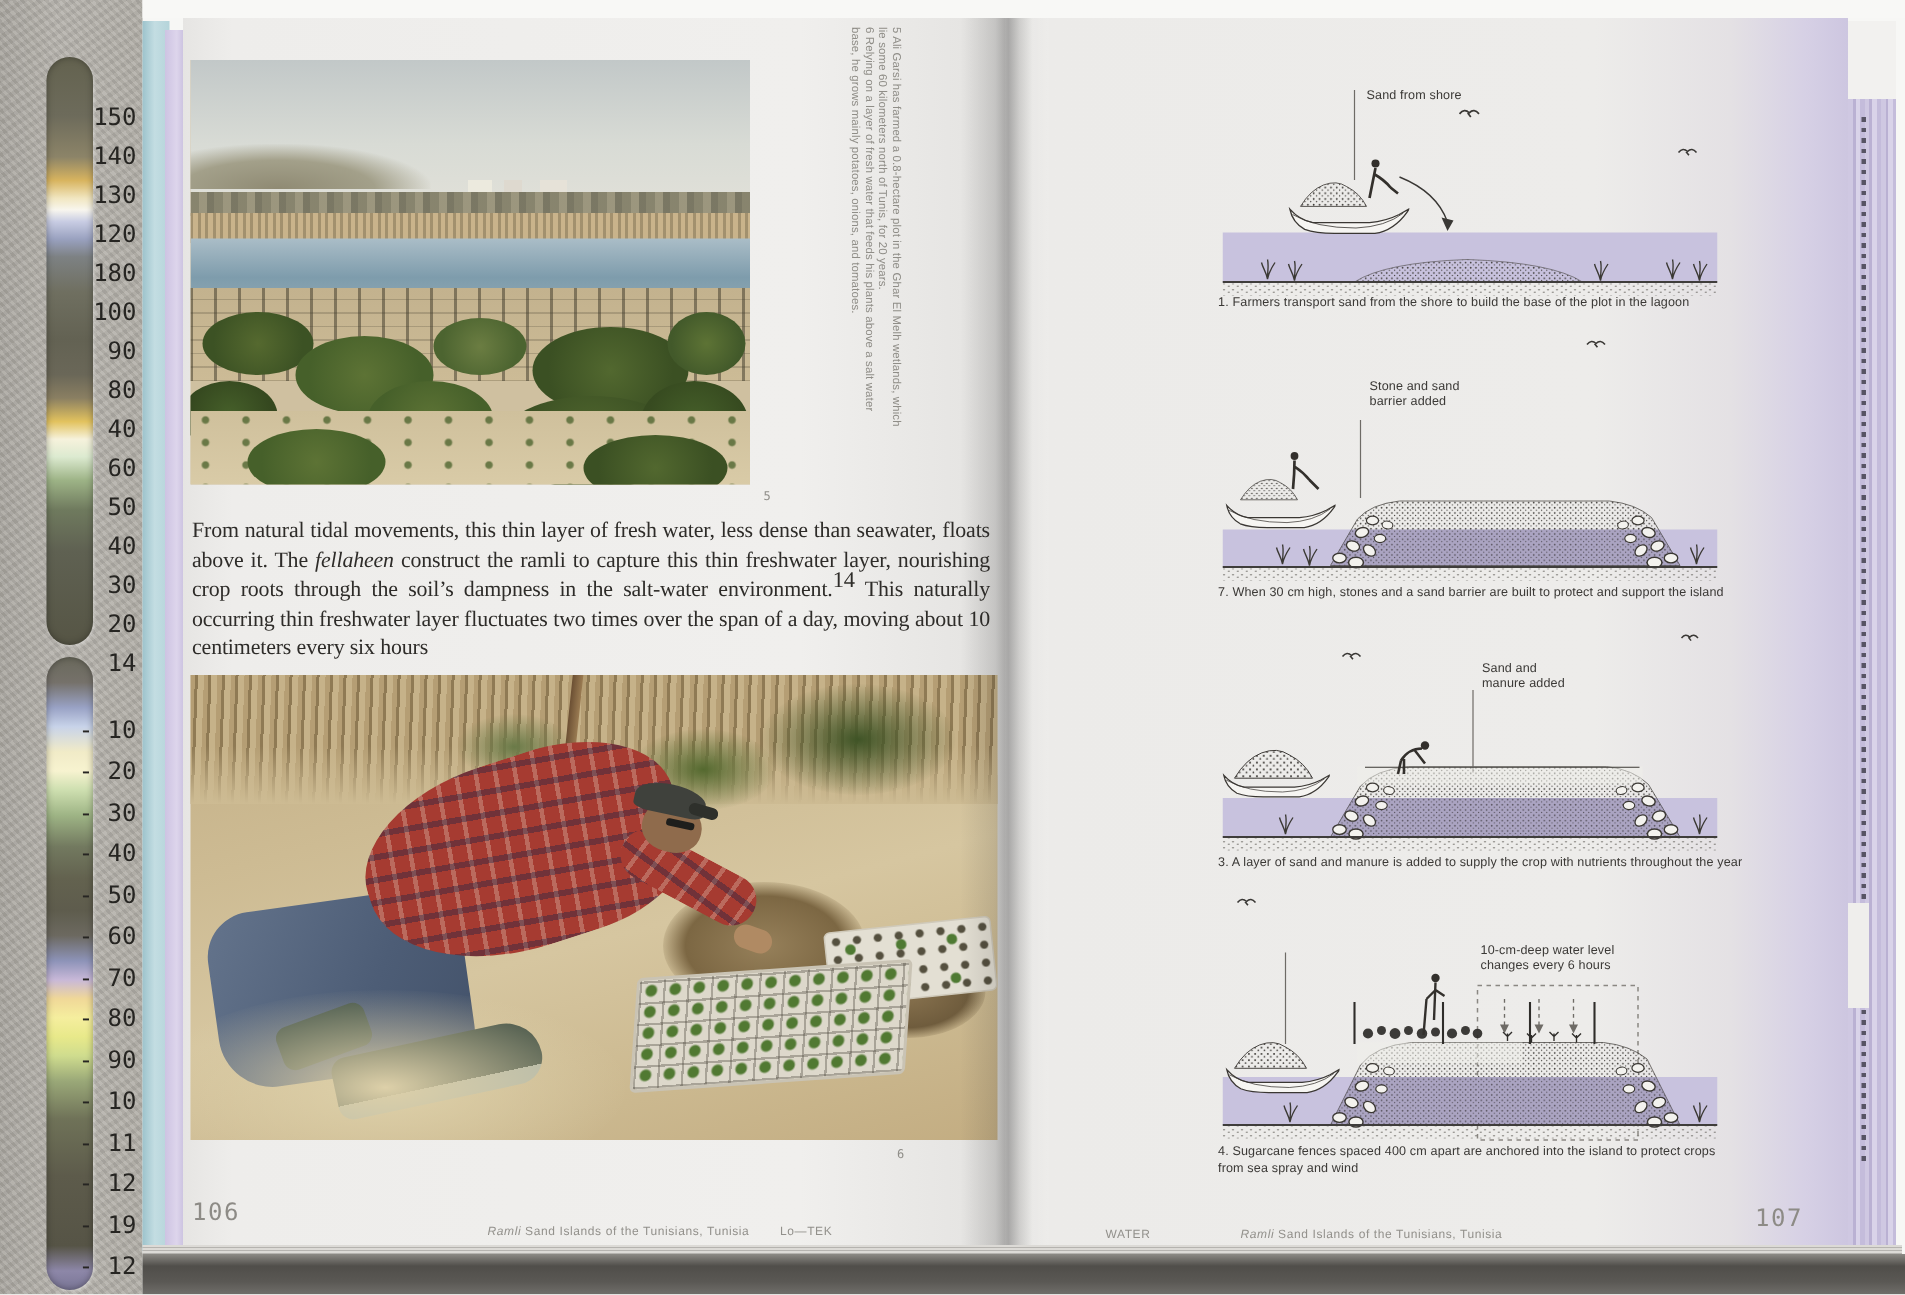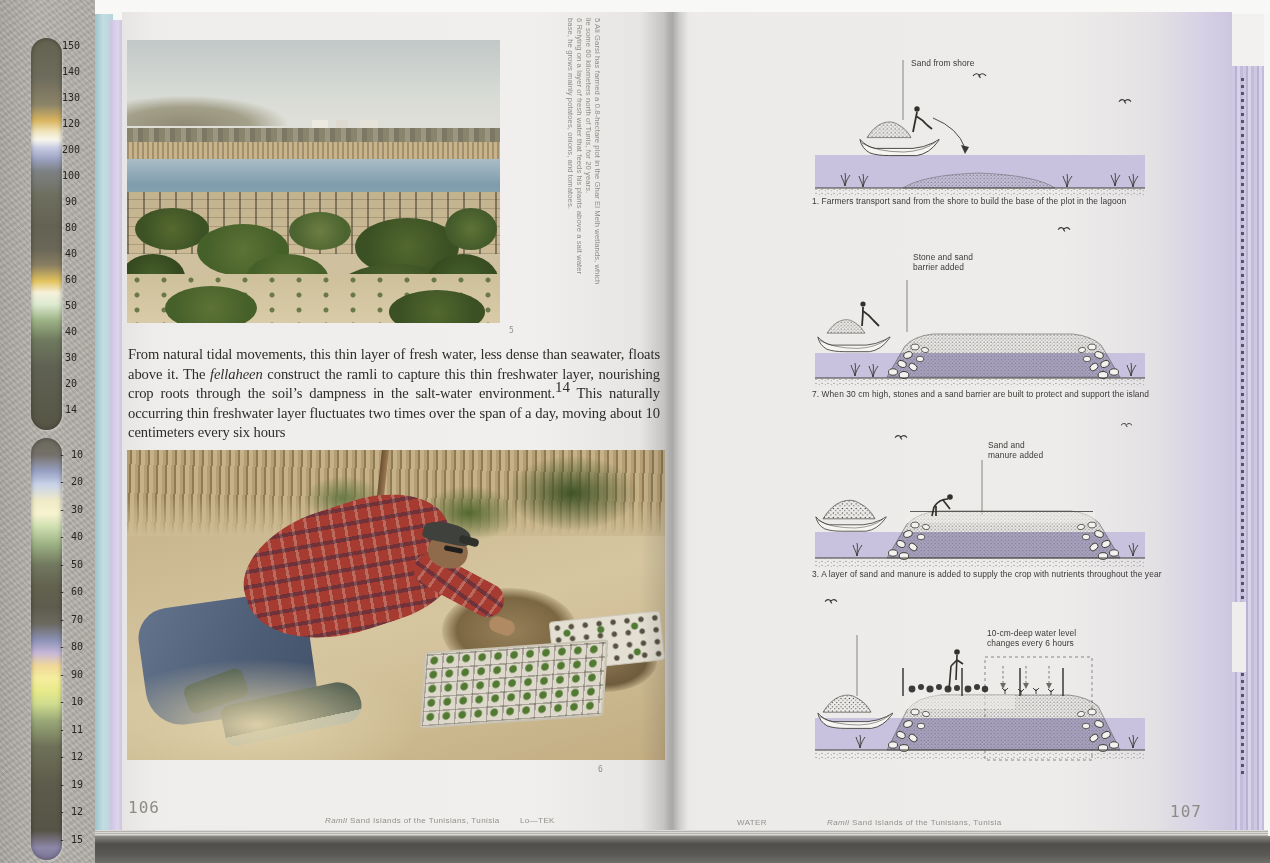--- a/index.html
+++ b/index.html
@@ -9,22 +9,22 @@
     background:
       repeating-linear-gradient(47deg, rgba(255,255,255,.06) 0 2px, rgba(0,0,0,.05) 2px 4px),
       repeating-linear-gradient(-33deg, rgba(255,255,255,.05) 0 3px, rgba(0,0,0,.04) 3px 6px),
       linear-gradient(90deg,#aaa7a0,#b6b3ad 40%,#b2afa8);}
   .holo{position:absolute;left:31px;width:31px;border-radius:16px;
     box-shadow:inset 0 0 5px rgba(0,0,0,.35), 1px 1px 2px rgba(255,255,255,.35);}
   .holo-top{top:38px;height:392px;
     background:linear-gradient(180deg,#63624f 0%,#6d6b5b 10%,#8c8468 17%,#d8b45f 21%,#f1e6c0 24%,#f8f6ee 26%,#c8cce3 28%,#99a1bf 31%,#7d8183 34%,#6f6f60 40%,#636253 48%,#6a6758 54%,#8a7f62 58%,#e2c25e 62%,#f6f2dc 65%,#dcead0 68%,#9db386 72%,#6f7a5e 77%,#5f6152 84%,#565545 100%);}
   .holo-bottom{top:438px;height:422px;
     background:linear-gradient(180deg,#6a695c 0%,#75716a 4%,#99a2c5 8%,#c8d3e9 11%,#f1ebc7 15%,#f7f3d0 18%,#cedfb0 21%,#9eb485 25%,#72795f 30%,#63624f 35%,#5e5c4d 40%,#6c6960 44%,#8d93b8 48%,#c8b8d8 51%,#f0d898 54%,#f5ee9e 57%,#e8e98a 60%,#cfdc8e 63%,#9aa878 67%,#6f7258 73%,#5d5b4b 82%,#565446 93%,#8d87a8 97%,#7a7696 100%);}
-  .ruler-label{position:absolute;right:4px;width:40px;text-align:center;
-    font-family:"DejaVu Sans Mono",monospace;font-size:10px;line-height:12px;color:#262522;letter-spacing:0;}
+  .ruler-label{position:absolute;right:4px;width:40px;text-align:right;
+    font-family:"DejaVu Sans Mono",monospace;font-size:16px;line-height:12px;color:#262522;letter-spacing:0;margin-top:32px;}
   
   .book{position:absolute;left:95px;top:12px;width:1171px;height:824px;}
   .edge-blue{position:absolute;left:0;top:2px;width:18px;height:820px;
     background:linear-gradient(90deg,#9dc3cc,#c3dde2 45%,#b5d4da);}
   .edge-lav{position:absolute;left:15px;top:8px;width:13px;height:810px;
     background:linear-gradient(90deg,#cdc3e2,#ddd5ec 60%,#c9c0de);}
   .page-left{position:absolute;left:27px;top:0;width:548px;height:824px;
     background:linear-gradient(90deg,#e6e5e3 0,#eeedeb 6%,#f0efed 75%,#e6e5e3 95%,#d9d8d6 100%);}
   .page-right{position:absolute;left:575px;top:0;width:562px;height:824px;
     background:linear-gradient(90deg,#dddcda 0,#ecebe9 5%,#edecea 70%,#e4e1e4 86%,#d6d0e5 95%,#cdc6e0 100%);}
@@ -154,21 +154,21 @@
     </defs>
   </svg>
 
   <div class="cardboard">
     <div class="holo holo-top"></div>
     <div class="holo holo-bottom"></div>
     <span class="ruler-label" style="top:40px">150</span>
     <span class="ruler-label" style="top:66px">140</span>
     <span class="ruler-label" style="top:92px">130</span>
     <span class="ruler-label" style="top:118px">120</span>
-    <span class="ruler-label" style="top:144px">200</span>
+    <span class="ruler-label" style="top:144px">180</span>
     <span class="ruler-label" style="top:170px">100</span>
     <span class="ruler-label" style="top:196px">90</span>
     <span class="ruler-label" style="top:222px">80</span>
     <span class="ruler-label" style="top:248px">40</span>
     <span class="ruler-label" style="top:274px">60</span>
     <span class="ruler-label" style="top:300px">50</span>
     <span class="ruler-label" style="top:326px">40</span>
     <span class="ruler-label" style="top:352px">30</span>
     <span class="ruler-label" style="top:378px">20</span>
     <span class="ruler-label" style="top:404px">14</span>
@@ -450,20 +450,21 @@
       <use href="#grass" x="45" y="152"></use>
         <use href="#grass" x="318" y="152"></use>
       <line x1="0" y1="154" x2="330" y2="154" stroke="#3f3d3b" stroke-width="1.2"></line>
       <rect x="0" y="155" width="330" height="8" fill="url(#floorDots)"></rect>
       <g>
         <use href="#sandpile" transform="translate(8,97) scale(1.2)"></use>
         <use href="#boat" transform="translate(2,112) scale(0.85)"></use>
       </g>
     </svg>
     <div class="dg-label" style="left:892px;top:616px;width:96px">10-cm-deep water level changes every 6 hours</div>
+    <div class="dg-caption" style="left:717px;top:750px;width:345px">4. Sugarcane fences spaced 400 cm apart are anchored into the island to protect crops from sea spray and wind</div>
 
     <span class="footer-small" style="left:642px;top:806px">WATER</span>
     <span class="footer-small" style="left:732px;top:806px"><span class="it">Ramli</span><span> Sand Islands of the Tunisians, Tunisia</span></span>
     <span class="page-num" style="left:1075px;top:790px">107</span>
 
     <div class="gutter"></div>
     <div class="fore-edge">
       <div class="white-cap"></div>
       <div class="dash-col"></div>
       <div class="white-notch"></div>

